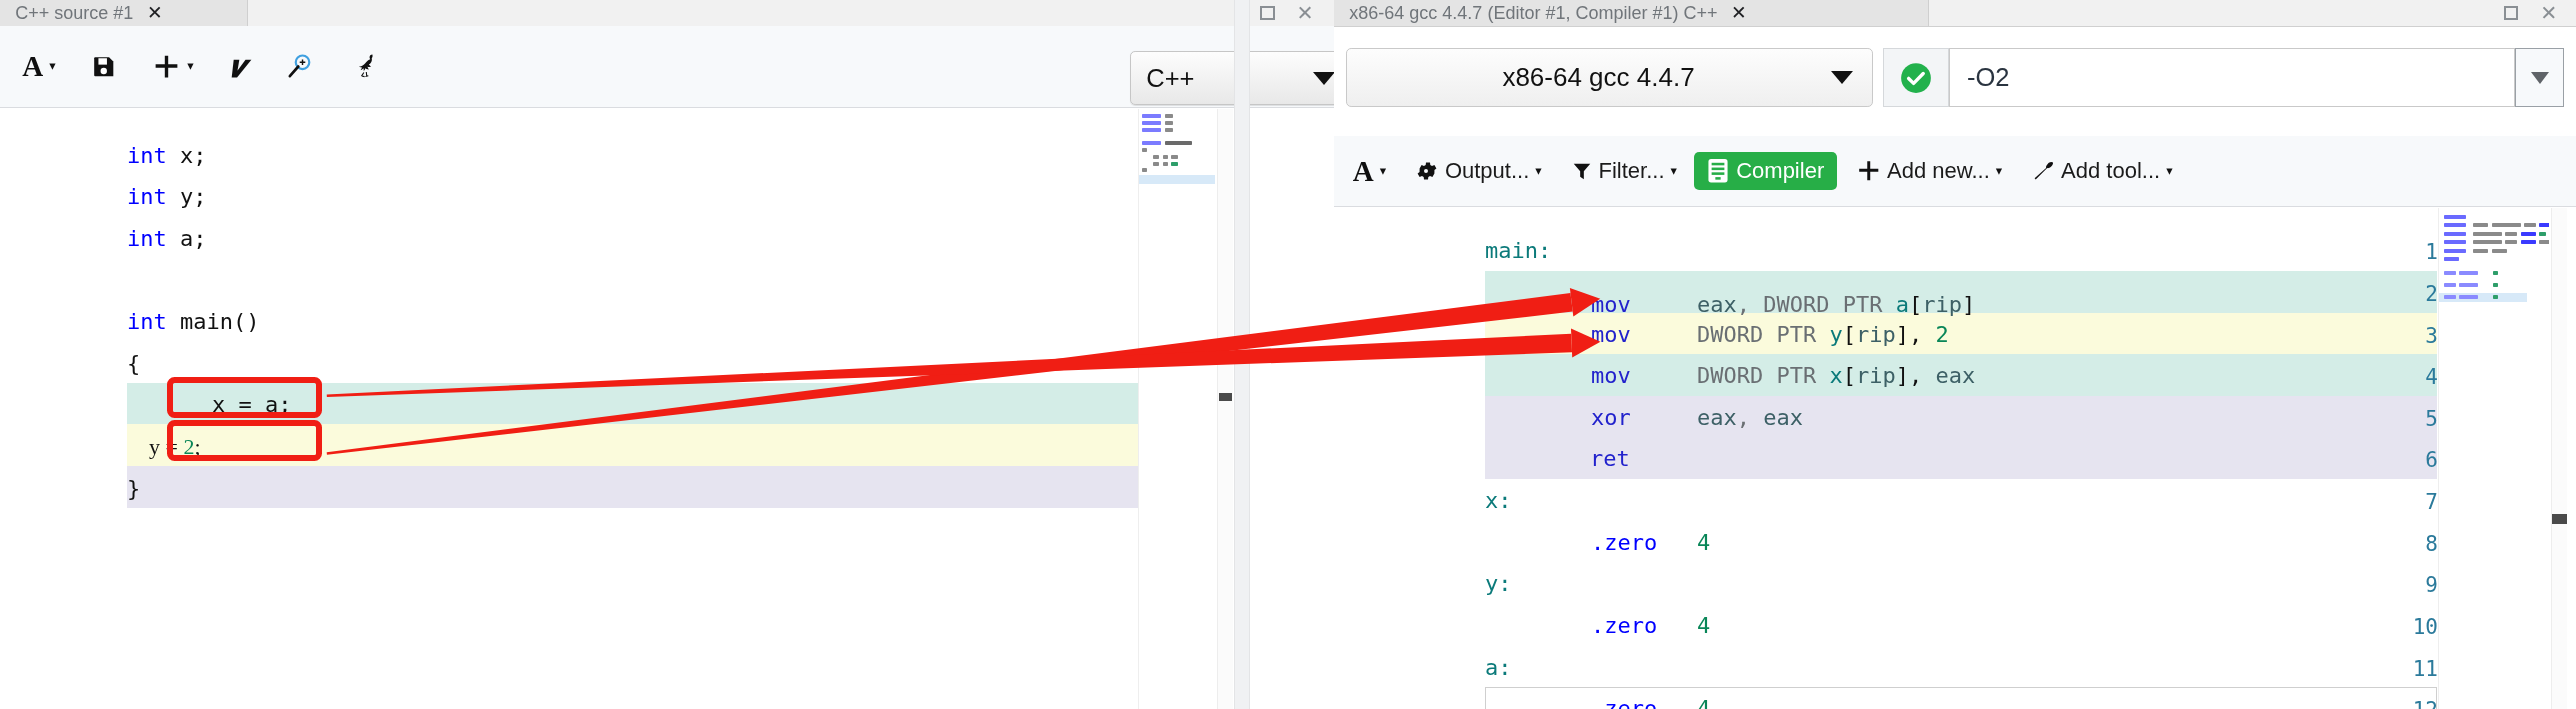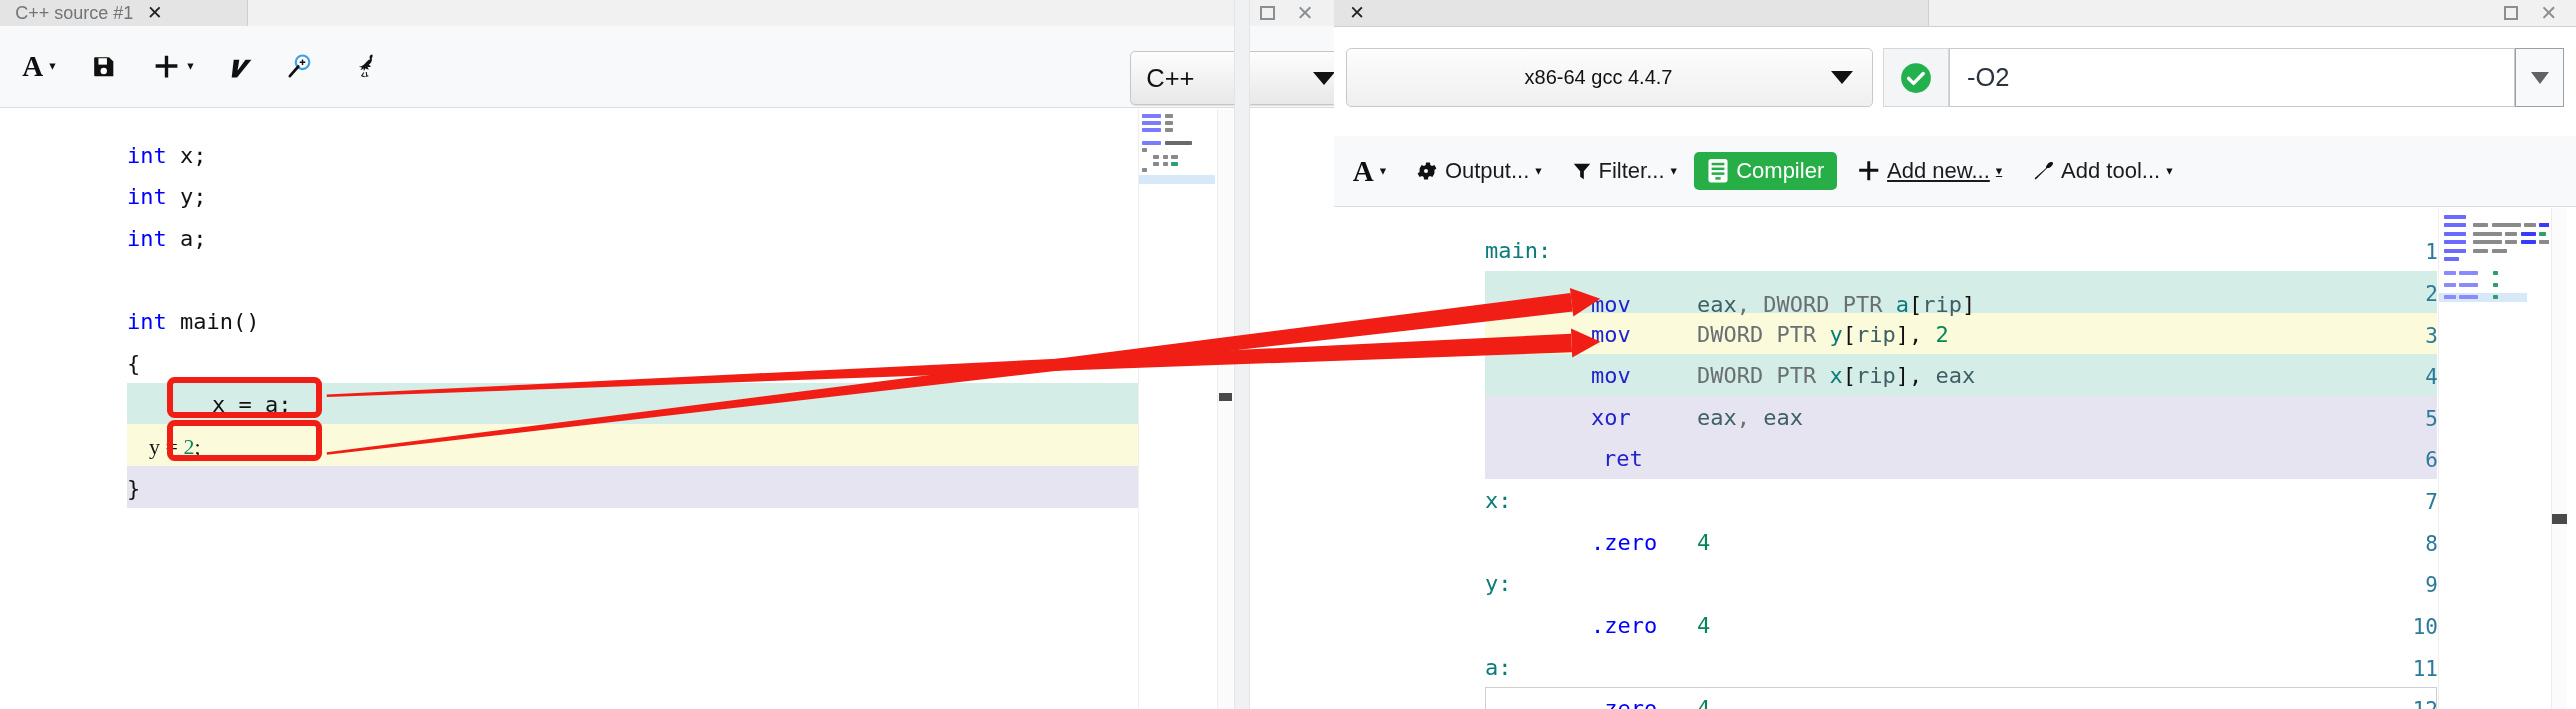--- a/index.html
+++ b/index.html
@@ -62,21 +62,21 @@
   .lang-select .txt{font-size:25.5px;color:#111;}
   .tri-down{width:0;height:0;border-left:11px solid transparent;border-right:11px solid transparent;border-top:13.6px solid #111;}
 
   
   .comp-select{
     position:absolute;display:flex;align-items:center;justify-content:space-between;
     background:linear-gradient(#fdfdfd,#efefef);
     border:0.8px solid #c9c9c9;border-radius:5.1px;
     padding:0 18.7px;box-sizing:border-box;cursor:pointer;
   }
-  .comp-select .txt{font-size:20px;color:#111;}
+  .comp-select .txt{font-size:26px;color:#111;}
   .status-badge{position:absolute;display:flex;align-items:center;justify-content:center;
     background:#f3f5f7;border:0.8px solid #d5d8db;box-sizing:border-box;}
   .opts-input{position:absolute;background:#fff;border:0.8px solid #c9c9c9;box-sizing:border-box;
     display:flex;align-items:center;padding-left:17px;font-size:25.5px;color:#2a3440;}
   .opts-caret{position:absolute;background:#f7f9fb;border:0.8px solid #9aa0a6;box-sizing:border-box;
     display:flex;align-items:center;justify-content:center;cursor:pointer;}
   .tri-down-sm{width:0;height:0;border-left:9.3px solid transparent;border-right:9.3px solid transparent;border-top:12px solid #5f6368;}
 
   .libs-btn{display:flex;align-items:center;gap:7.6px;background:#27ae47;color:#fff;
     border-radius:5.1px;padding:6px 12.7px;font-size:22px;cursor:pointer;margin:0 3.4px;}
@@ -246,20 +246,21 @@
     </div>
   </div>
 
   <div class="splitter" style="left:1234px;top:0;width:13.6px;height:709px;"></div>
 
   <div class="panel" id="rightPanel" style="left:1334px;top:0;width:1242px;height:709px;background:#fff;">
 
     <div class="titlebar"></div>
 
     <div class="tab" style="width:595px;">
+      <span class="tab-label">x86-64 gcc 4.4.7 (Editor #1, Compiler #1) C++</span>
       <span class="tab-close">✕</span>
     </div>
 
     <div class="win-ctrls" style="right:18.7px;">
       <span class="win-max"></span>
       <span class="win-close">✕</span>
     </div>
 
     <div class="comp-select" style="left:12px;top:48px;width:527px;height:59px;">
       <span style="flex:1;text-align:center;" class="txt">x86-64 gcc 4.4.7</span>
@@ -308,21 +309,21 @@
           <svg width="22" height="25.5" viewBox="0 0 20 24">
               <rect x="1" y="1" width="18" height="22" rx="2.5" fill="#fff"></rect>
               <rect x="4" y="4.5" width="12" height="2.4" fill="#27ae47"></rect>
               <rect x="4" y="9" width="12" height="2.4" fill="#27ae47"></rect>
               <rect x="4" y="13.5" width="12" height="2.4" fill="#27ae47"></rect>
               <rect x="7.5" y="18" width="5" height="2.4" fill="#27ae47"></rect>
             </svg>
         </span>
         <span>Compiler</span>
       </div>
-      <div class="tb-btn" style="margin-left:5.1px;text-decoration:underline;">
+      <div class="tb-btn" style="margin-left:5.1px;">
         <span class="ico">
           <svg width="25.5" height="25.5" viewBox="0 0 24 24">
               <path fill="#111" d="M10.6 3h2.8v7.2H21v2.8h-7.6V21h-2.8v-8H3v-2.8h7.6z"></path>
             </svg>
         </span>
         <span>Add new...</span>
         <span class="caret">▾</span>
       </div>
       <div class="tb-btn" style="margin-left:8.5px;">
         <span class="ico">
@@ -358,21 +359,21 @@
           <div class="ln" style="top: 407px; width: 93px; padding-right: 0px;">10</div>
           <div class="ln" style="top: 449px; width: 93px; padding-right: 0px;">11</div>
           <div class="ln" style="top: 490px; width: 93px; padding-right: 0px;">12</div>
         </div>
       <div id="rightCode">
           <div class="crow" style="top: 32px; left: 151px;"><span class="tok-lbl">main:</span></div>
           <div class="crow" style="top: 86px; left: 151px;"><span class="tok-id">        </span><span class="tok-mn">mov</span><span class="tok-id">     </span><span class="tok-reg">eax</span><span class="tok-gray">, </span><span class="tok-gray">DWORD PTR </span><span class="tok-lbl">a</span><span class="tok-brk">[</span><span class="tok-reg">rip</span><span class="tok-brk">]</span></div>
           <div class="crow" style="top: 116px; left: 151px;"><span class="tok-id">        </span><span class="tok-mn">mov</span><span class="tok-id">     </span><span class="tok-gray">DWORD PTR </span><span class="tok-lbl">y</span><span class="tok-brk">[</span><span class="tok-reg">rip</span><span class="tok-brk">], </span><span class="tok-num">2</span></div>
           <div class="crow" style="top: 157px; left: 151px;"><span class="tok-id">        </span><span class="tok-mn">mov</span><span class="tok-id">     </span><span class="tok-gray">DWORD PTR </span><span class="tok-lbl">x</span><span class="tok-brk">[</span><span class="tok-reg">rip</span><span class="tok-brk">], </span><span class="tok-reg">eax</span></div>
           <div class="crow" style="top: 199px; left: 151px;"><span class="tok-id">        </span><span class="tok-mn">xor</span><span class="tok-id">     </span><span class="tok-reg">eax</span><span class="tok-gray">, </span><span class="tok-reg">eax</span></div>
-          <div class="crow" style="top: 240px; left: 163px;"><span class="tok-id">        </span><span class="tok-mn">ret</span></div>
+          <div class="crow" style="top: 240px; left: 150px;"><span class="tok-id">        </span><span class="tok-mn">ret</span></div>
           <div class="crow" style="top: 282px; left: 151px;"><span class="tok-lbl">x:</span></div>
           <div class="crow" style="top: 324px; left: 151px;"><span class="tok-id">        </span><span class="tok-dir">.zero</span><span class="tok-id">   </span><span class="tok-num">4</span></div>
           <div class="crow" style="top: 365px; left: 151px;"><span class="tok-lbl">y:</span></div>
           <div class="crow" style="top: 407px; left: 151px;"><span class="tok-id">        </span><span class="tok-dir">.zero</span><span class="tok-id">   </span><span class="tok-num">4</span></div>
           <div class="crow" style="top: 449px; left: 151px;"><span class="tok-lbl">a:</span></div>
           <div class="crow" style="top: 490px; left: 151px;"><span class="tok-id">        </span><span class="tok-dir">.zero</span><span class="tok-id">   </span><span class="tok-num">4</span></div>
         </div>
     </div>
 
     <div class="minimap" style="left:1104px;top:208px;width:110px;height:501px;">

